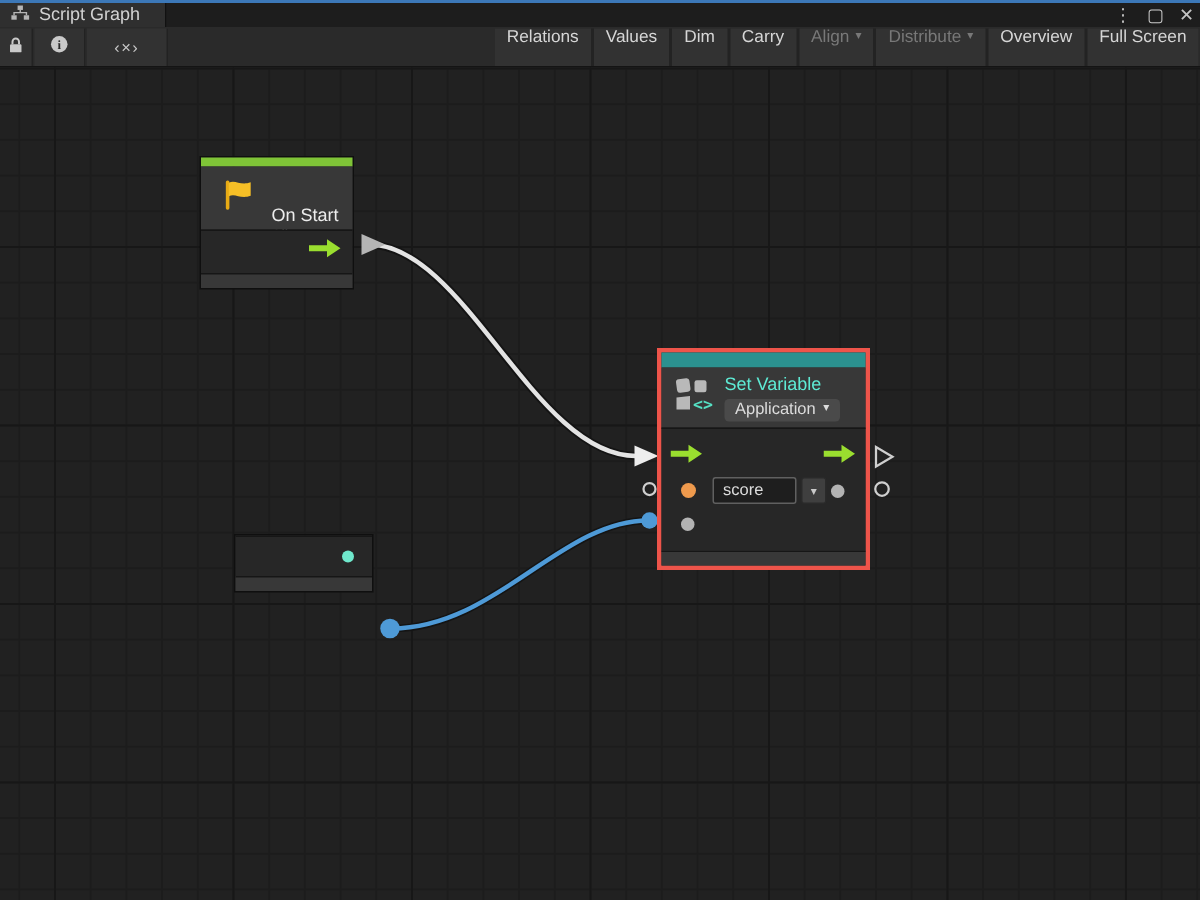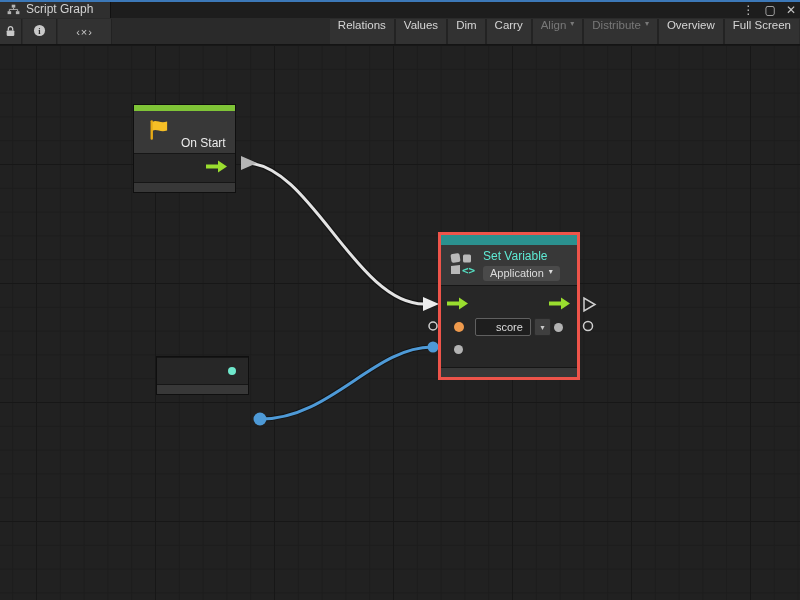--- a/index.html
+++ b/index.html
@@ -75,21 +75,21 @@
   .setvar-body { height:82px; padding-top:8px; }
   .port-row { height:22px; display:flex; align-items:center; position:relative; }
   .arrow-left { margin-left:6px; }
   .arrow-right { position:absolute; right:6px; }
   .dot { border-radius:50%; }
   .dot-orange { width:10px; height:10px; background:#ef9a4d; margin-left:13px; }
   .dot-gray-s { width:9px; height:9px; background:#b3b3b3; }
   .dot-right { position:absolute; right:14px; }
   .dot-row3 { margin-left:13px; }
   .var-field { margin-left:11px; width:56px; height:18px; background:#1e1e1e; border:1px solid #606060;
-    border-radius:2px; font-size:11px; color:#dcdcdc; display:flex; align-items:center; padding-left:20px; }
+    border-radius:2px; font-size:11px; color:#dcdcdc; display:flex; align-items:center; padding-left:6px; }
   .var-dd-btn { margin-left:3px; width:17px; height:18px; background:#3f3f3f; border:1px solid #2a2a2a;
     border-radius:2px; display:flex; align-items:center; justify-content:center; color:#c9c9c9; }
 
   
   .node-integer { left:156px; top:356px; width:93px; }
   .integer-header { height:48px; padding-left:8px; gap:8px; }
   .integer-circle { width:30px; height:30px; border-radius:50%; background:#7fe9cf; flex:none; }
   .integer-title { font-size:12px; color:#e8e8e8; }
   .value-box { margin-top:3px; width:22px; height:17px; background:#1e1e1e; border:1px solid #565656;
     border-radius:2px; color:#dcdcdc; font-size:11px; display:flex; align-items:center; justify-content:center; }

